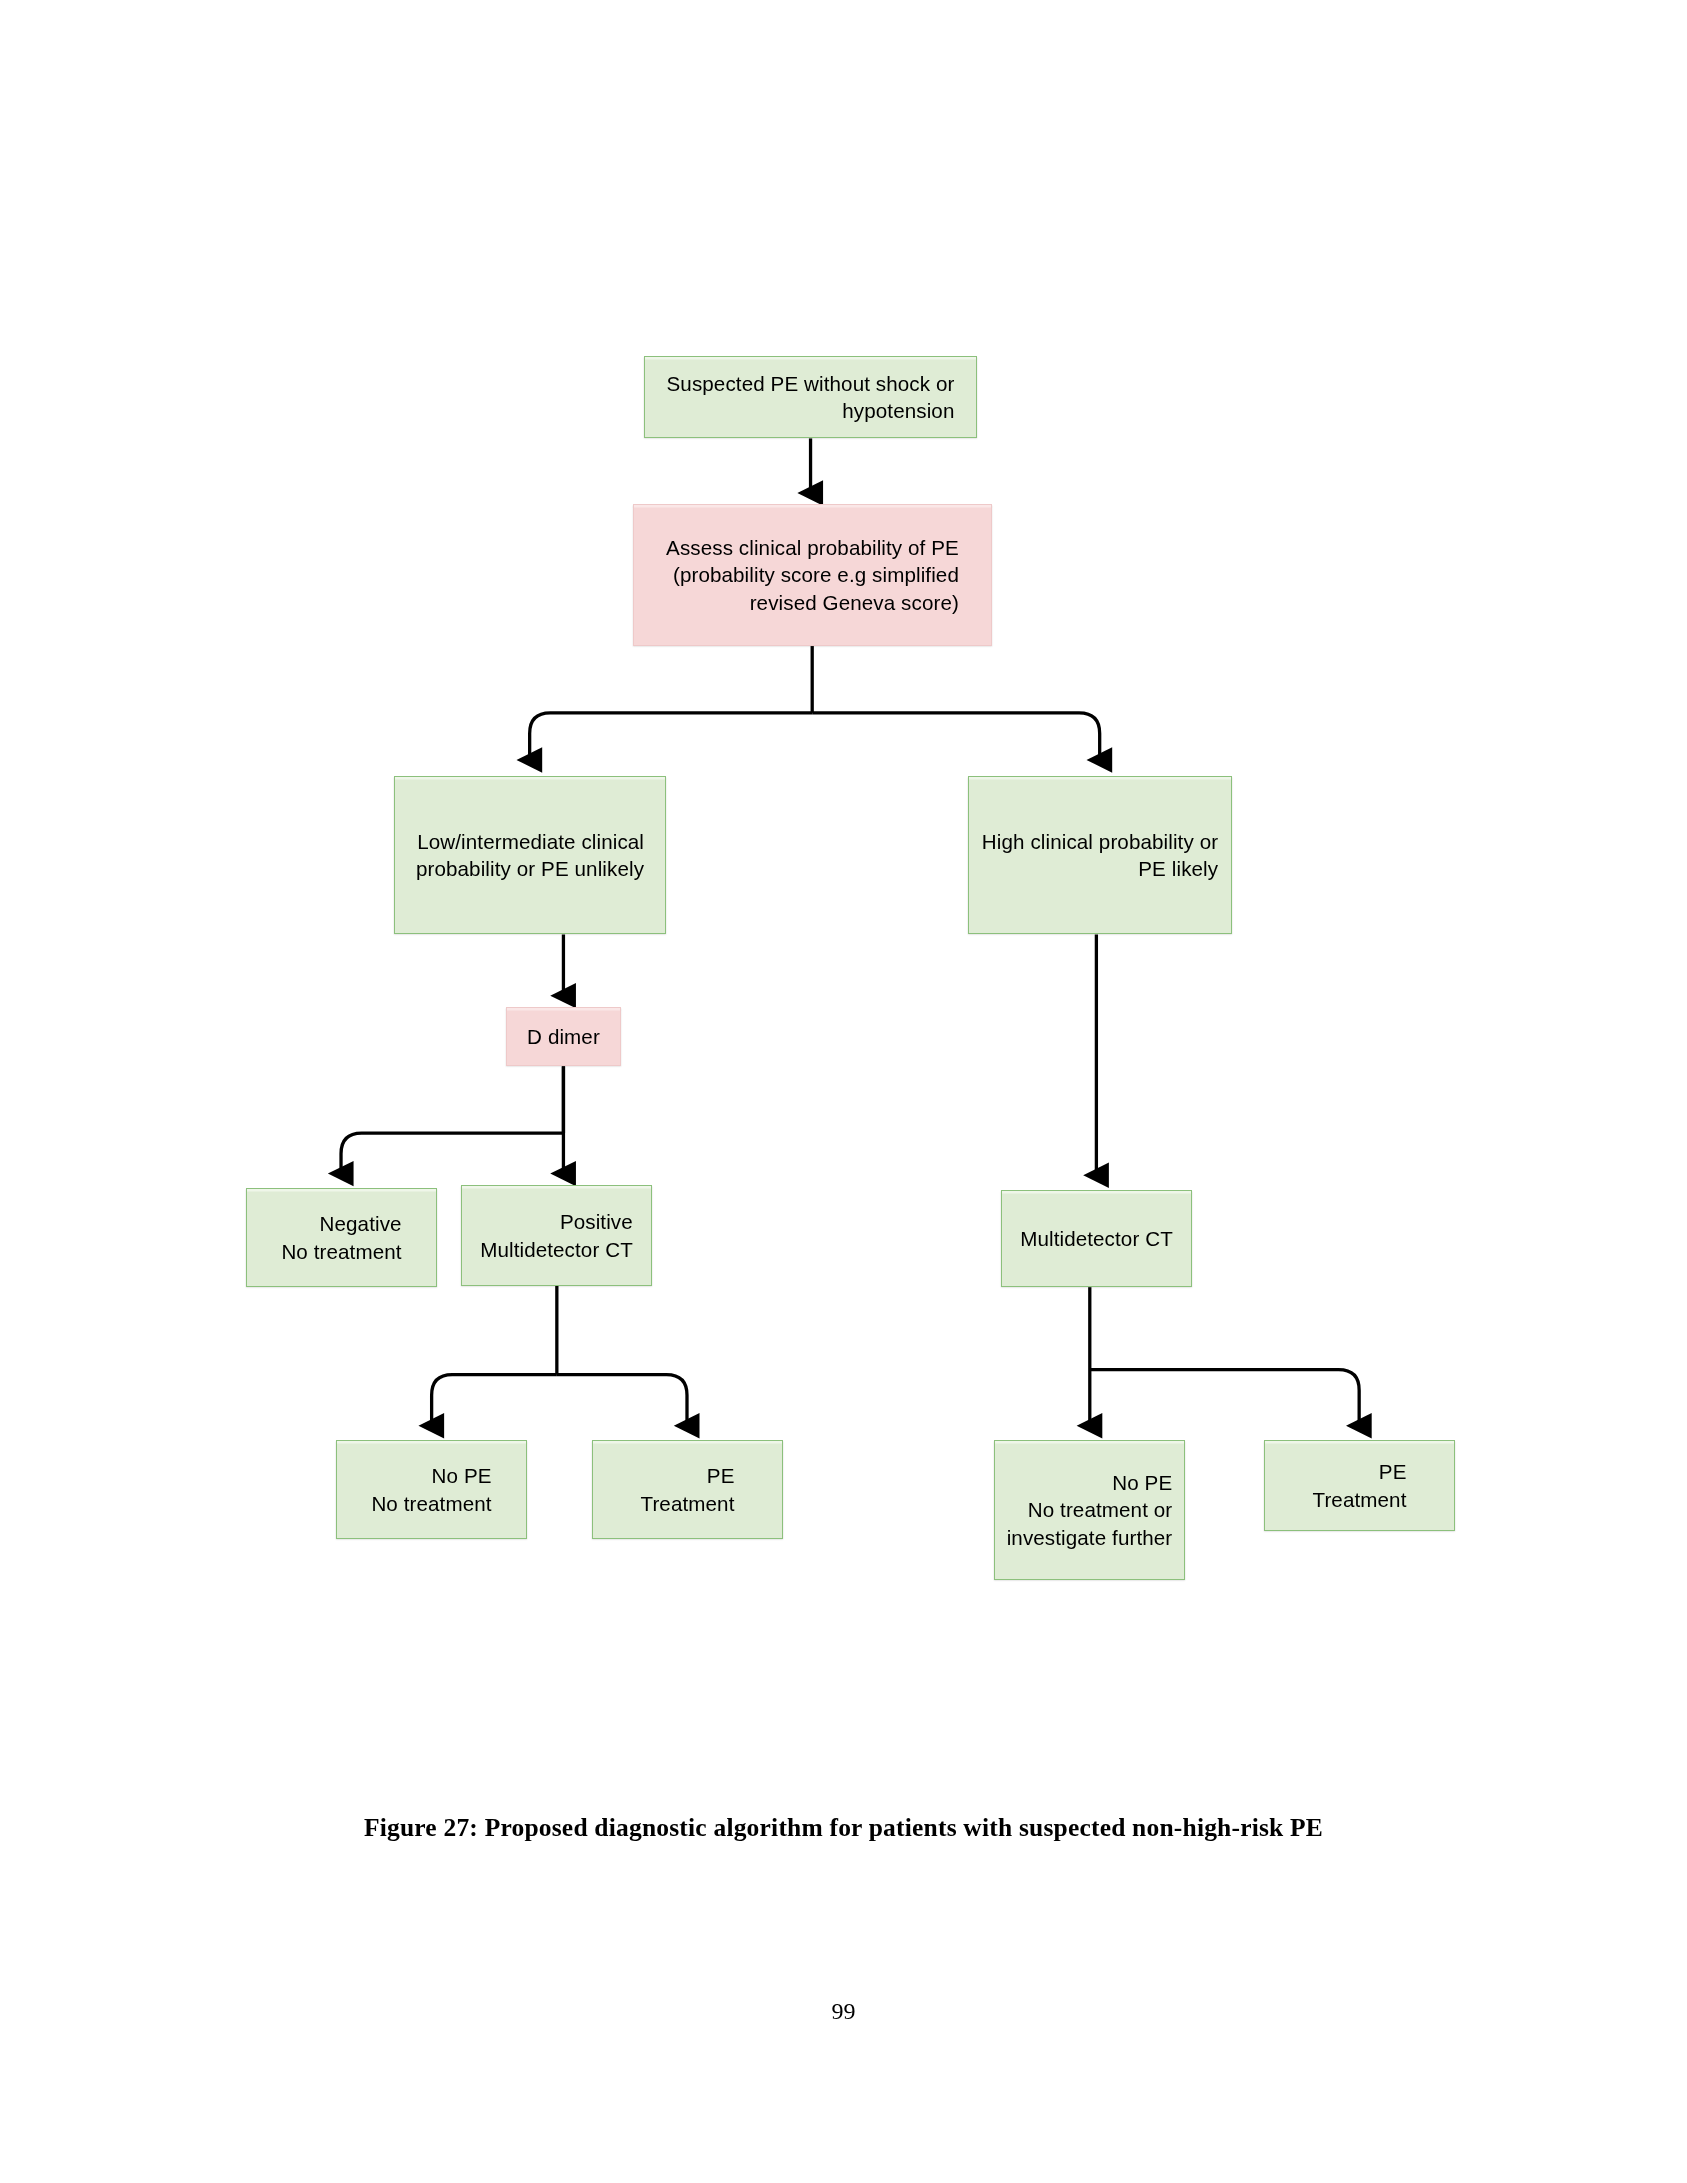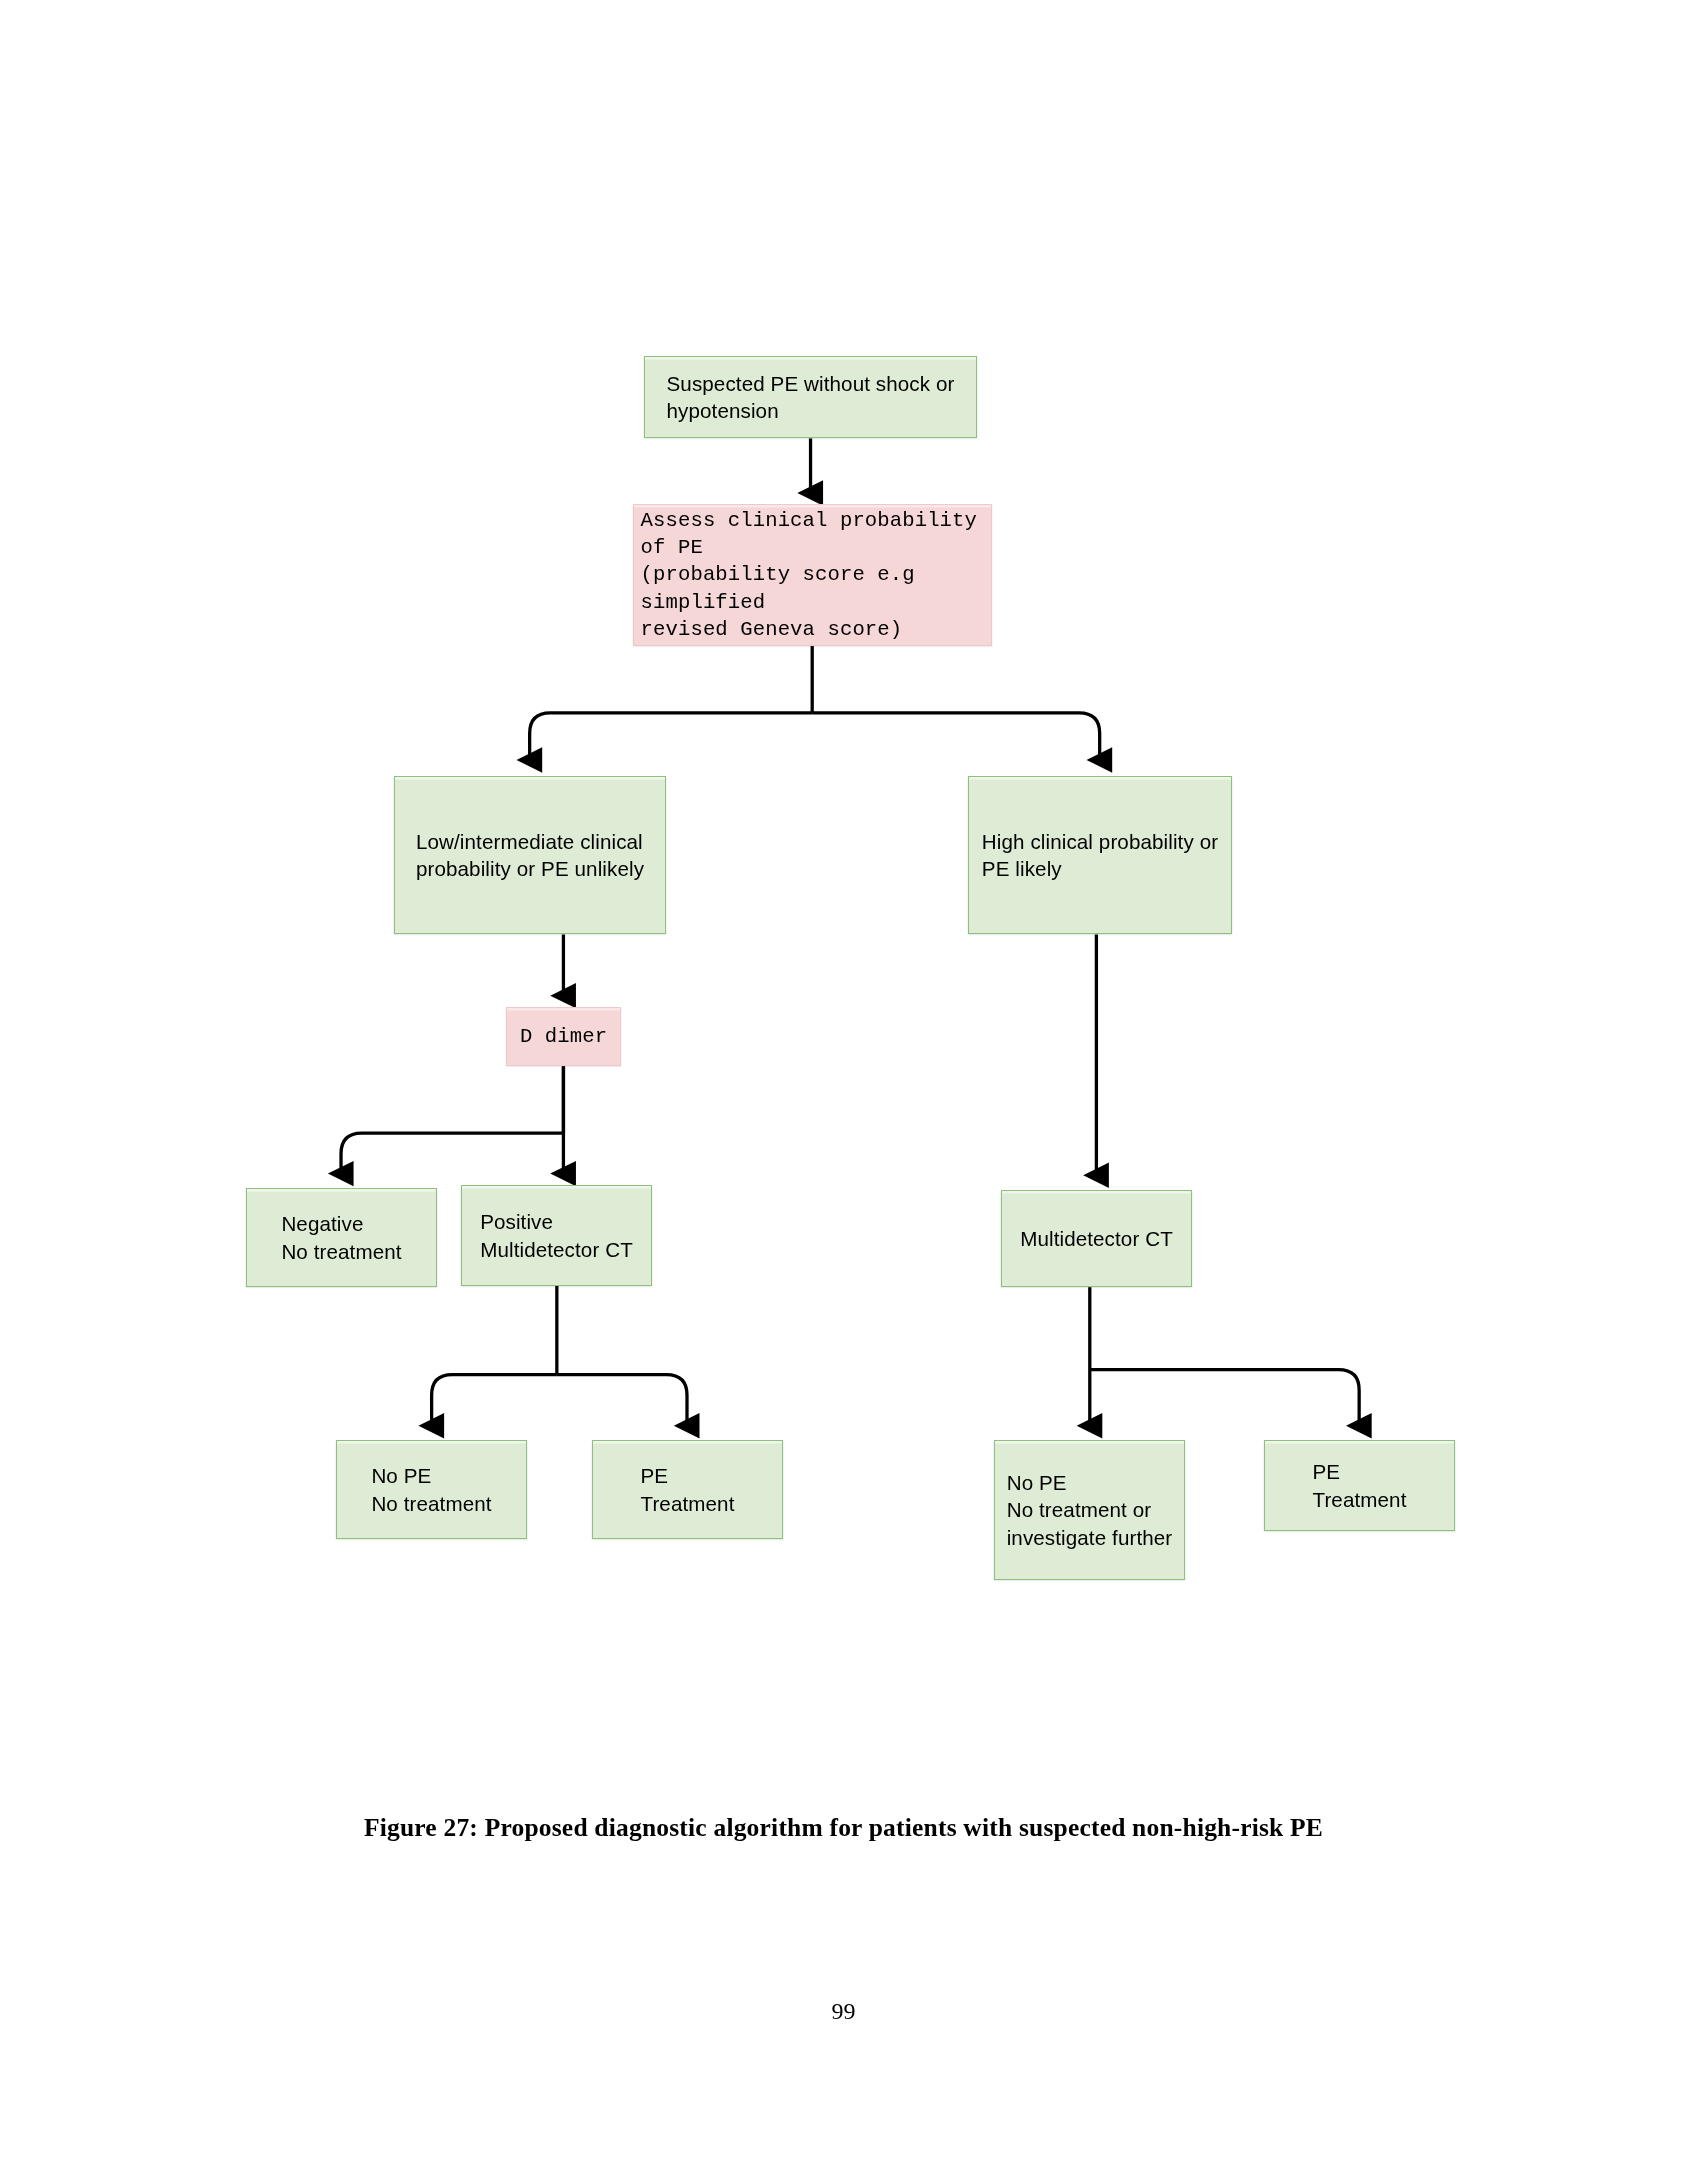--- a/index.html
+++ b/index.html
@@ -32,36 +32,35 @@
     top: 0;
     width: 1687px;
     height: 1747px;
   }
   .node-box {
     position: absolute;
     box-sizing: border-box;
     display: flex;
     align-items: center;
     justify-content: center;
-    text-align: left;
+    text-align: right;
     color: #000000;
     line-height: 1.32;
     white-space: pre-line;
     letter-spacing: 0.1px;
   }
   .node-green {
     background: #dfecd5;
     border: 1.6px solid #8cc07c;
     box-shadow: inset 0 2.5px 0 #eff6e9, 0 0.8px 1.6px rgba(0,0,0,0.18);
   }
   .node-pink {
     background: #f6d7d7;
     border: 1.6px solid #eec9c9;
     box-shadow: inset 0 2.5px 0 #fae7e7, 0 0.8px 1.6px rgba(0,0,0,0.16);
-    font-family: Liberation Mono, monospace;
   }
   .node-label {
     display: block;
     padding: 0 6.6px;
     font-size: 20.6px;
   }
   .cap-wrap {
     position: absolute;
     left: 0;
     top: 1813px;

